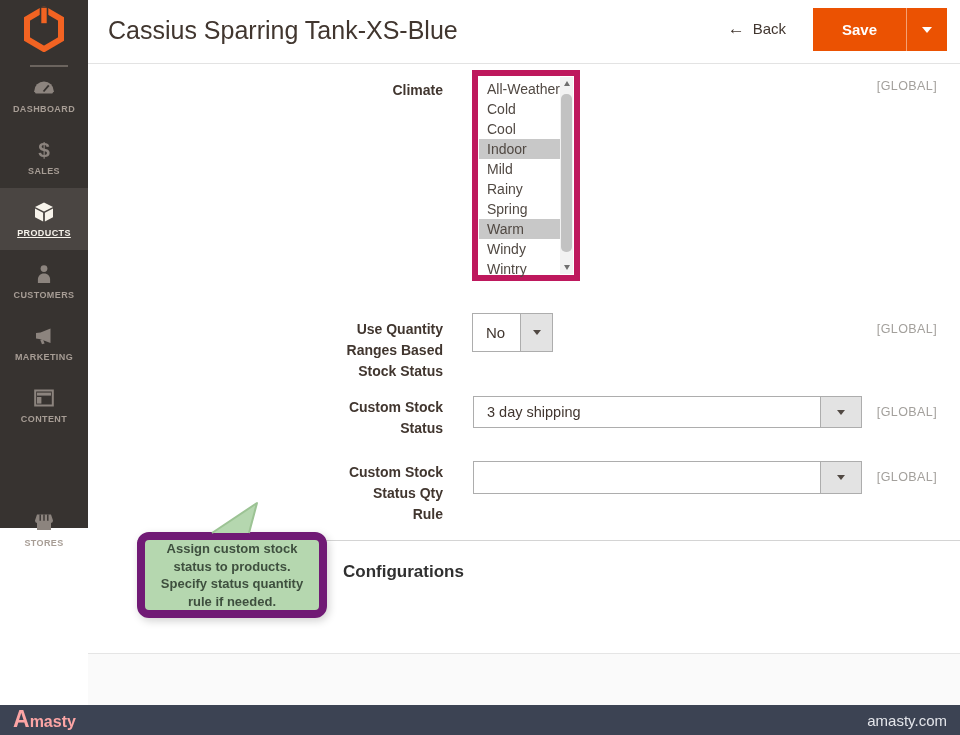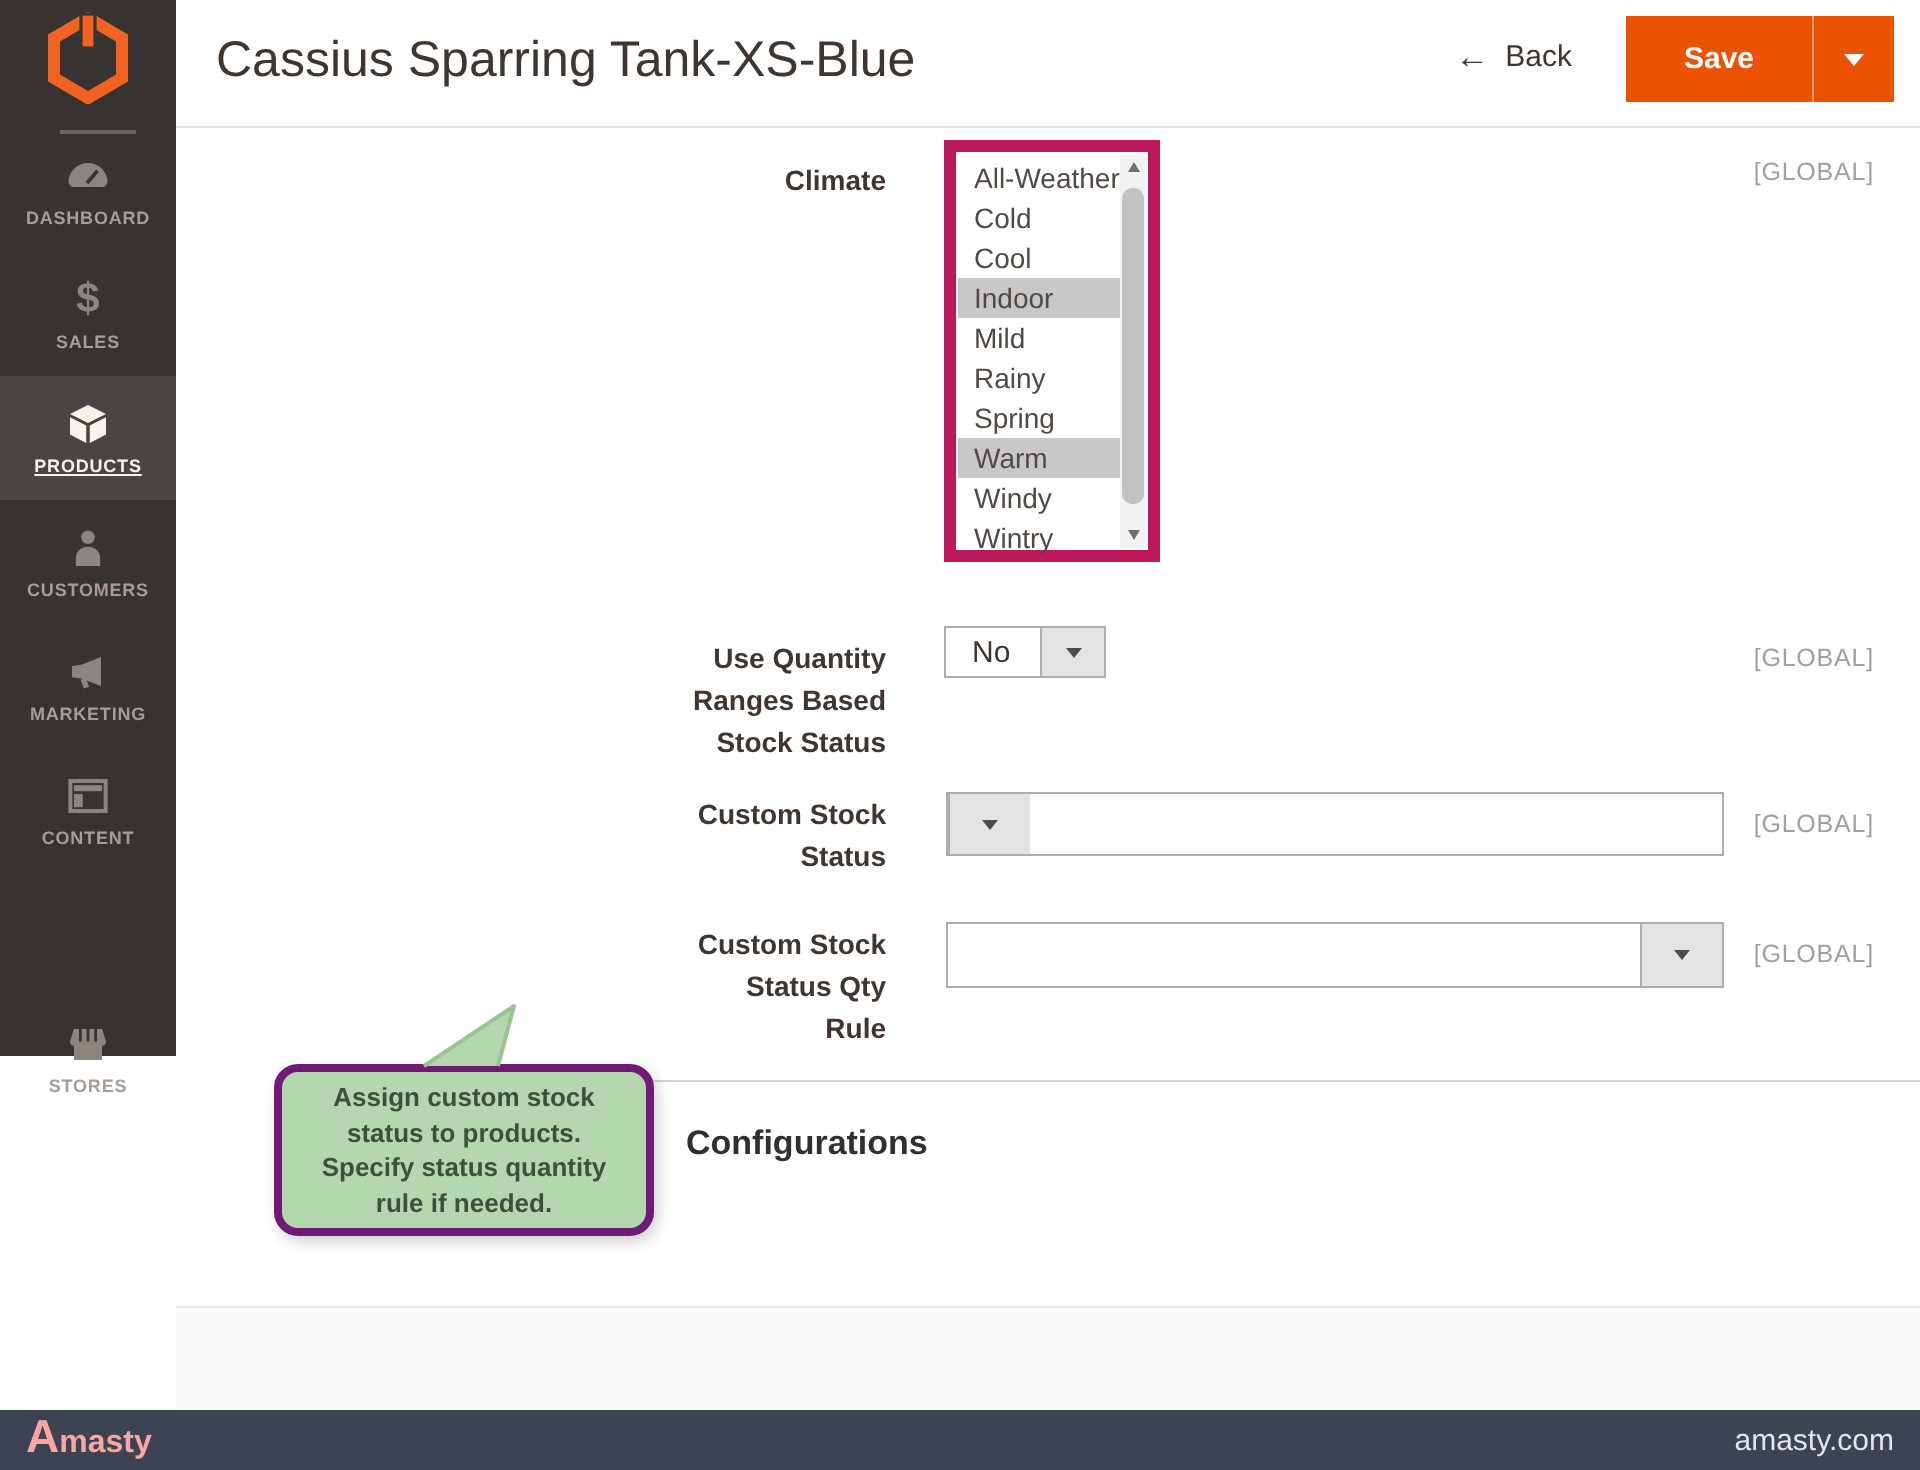--- a/index.html
+++ b/index.html
@@ -66,31 +66,31 @@
               border-radius:5px; cursor:pointer; }
 
   
   .select { position:absolute; background:#fff; border:1px solid #adadad; display:flex; cursor:pointer; }
   .select .val { flex:1; display:flex; align-items:center; padding-left:13px; font-size:15px;
                  color:#41362f; white-space:nowrap; overflow:hidden; }
   .select .btn { border-left:1px solid #adadad; background:#e3e3e3; display:flex; align-items:center;
                  justify-content:center; }
   .tri-dn { width:0; height:0; border-left:4.5px solid transparent; border-right:4.5px solid transparent;
             border-top:5.5px solid #514943; }
-  .sel-no   { left:384px; top:249px; width:81px;  height:26px; } .sel-no .btn { width:32px; }
+  .sel-no   { left:384px; top:249px; width:81px;  height:39px; } .sel-no .btn { width:32px; }
   .sel-big3 { left:385px; top:332px; width:389px; height:32px; } .sel-big3 .btn { width:41px; }
   .sel-big4 { left:385px; top:397px; width:389px; height:33px; } .sel-big4 .btn { width:41px; }
   .sel-big3 .val, .sel-big4 .val { font-size:14.5px; }
 
   .divider { position:absolute; left:49px; right:0; top:476px; height:1px; background:#d4d4d4; }
   .section-title { position:absolute; left:255px; top:498px; font-size:17px; font-weight:600; color:#303030; }
 
   
   .bubble { position:absolute; left:49px; top:468px; width:190px; height:86px; background:#b5d7af;
-            border:4px solid #701a75; border-radius:12px; box-shadow:2px 3px 8px rgba(0,0,0,.18);
+            border:8px solid #701a75; border-radius:12px; box-shadow:2px 3px 8px rgba(0,0,0,.18);
             display:flex; align-items:center; justify-content:center; text-align:center;
             padding:6px 10px; }
   .bubble .txt { font-size:13px; line-height:17.5px; font-weight:600; color:#3e4f3e; }
   .tail { position:absolute; left:110px; top:436px; }
 
   .footer-light { position:absolute; left:0; top:653px; width:872px; height:52px; background:#fafafa;
                   border-top:1px solid #e5e5e5; }
 
   
   .bottom-bar { position:absolute; left:0; top:705px; width:960px; height:30px; background:#3c4353;
@@ -232,20 +232,21 @@
       <div class="select sel-no">
         <span class="val">No</span>
         <span class="btn">
             <span class="tri-dn"></span>
           </span>
       </div>
       <div class="scope" style="top:258px">[GLOBAL]</div>
 
       <div class="lbl" style="top:333px">Custom Stock Status</div>
       <div class="select sel-big3">
+        <span class="val">3 day shipping</span>
         <span class="btn">
             <span class="tri-dn"></span>
           </span>
       </div>
       <div class="scope" style="top:341px">[GLOBAL]</div>
 
       <div class="lbl" style="top:398px">Custom Stock Status Qty Rule</div>
       <div class="select sel-big4">
         <span class="val"></span>
         <span class="btn">

